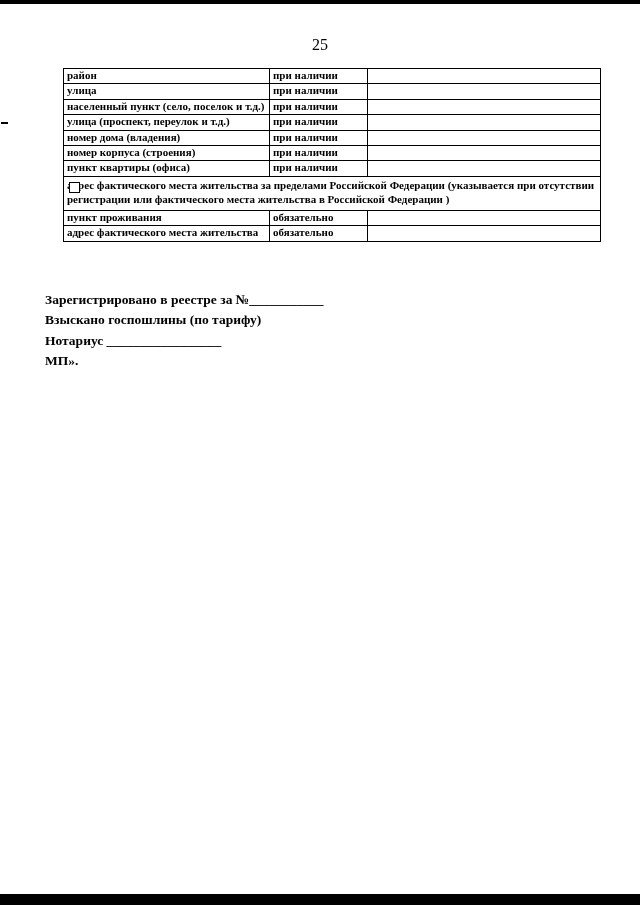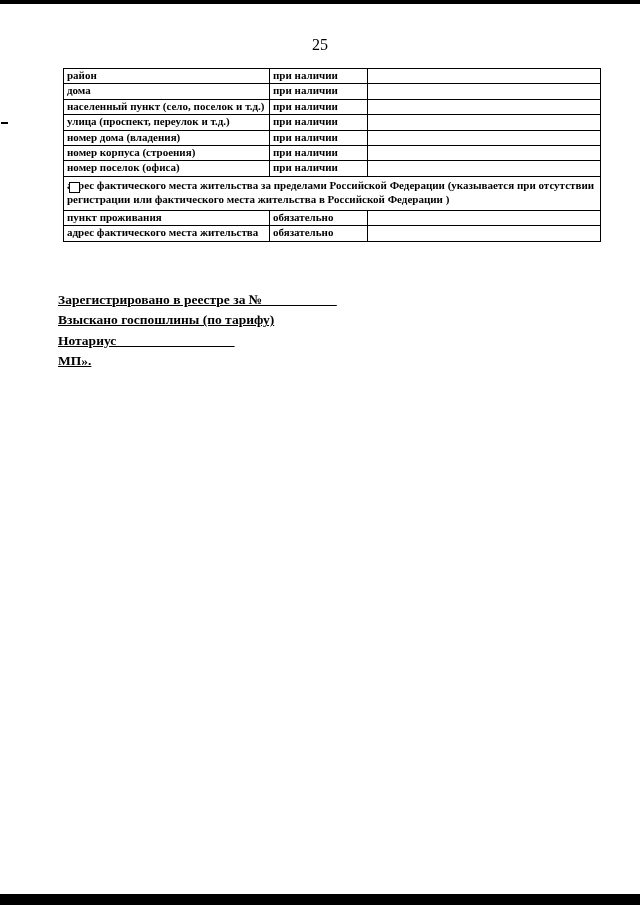--- a/index.html
+++ b/index.html
@@ -68,26 +68,25 @@
     position: absolute;
     left: 5px;
     top: 5px;
     width: 9px;
     height: 9px;
     border: 1.6px solid #000;
     background: #fff;
   }
   .footer-block {
     position: absolute;
-    left: 58px;
+    left: 45px;
     top: 290px;
     font-size: 13.5px;
     font-weight: bold;
     line-height: 1.5;
-    text-decoration: underline;
   }
   .footer-line { white-space: pre; }
   .stamp-line {
   }
 </style>
 </head>
 <body>
 
 <div class="edge-bar-top"></div>
 <div class="edge-bar-bottom"></div>
@@ -96,21 +95,21 @@
 <div class="page-number">25</div>
 
 <table class="address-table">
   <tbody>
       <tr>
     <td class="col-label">район</td>
     <td class="col-req">при наличии</td>
     <td class="col-val"></td>
   </tr>
   <tr>
-    <td class="col-label">дома</td>
+    <td class="col-label">улица</td>
     <td class="col-req">при наличии</td>
     <td class="col-val"></td>
   </tr>
   <tr>
     <td class="col-label">населенный пункт (село, поселок и т.д.)</td>
     <td class="col-req">при наличии</td>
     <td class="col-val"></td>
   </tr>
   <tr>
     <td class="col-label">улица (проспект, переулок и т.д.)</td>
@@ -121,21 +120,21 @@
     <td class="col-label">номер дома (владения)</td>
     <td class="col-req">при наличии</td>
     <td class="col-val"></td>
   </tr>
   <tr>
     <td class="col-label">номер корпуса (строения)</td>
     <td class="col-req">при наличии</td>
     <td class="col-val"></td>
   </tr>
   <tr>
-    <td class="col-label">номер поселок (офиса)</td>
+    <td class="col-label">пункт квартиры (офиса)</td>
     <td class="col-req">при наличии</td>
     <td class="col-val"></td>
   </tr>
   <tr>
     <td class="span-row" colspan="3">
       <span class="checkbox-box"></span>
       <span>адрес фактического места жительства за пределами Российской Федерации (указывается при отсутствии регистрации или фактического места жительства в Российской Федерации )</span>
     </td>
   </tr>
   <tr>

